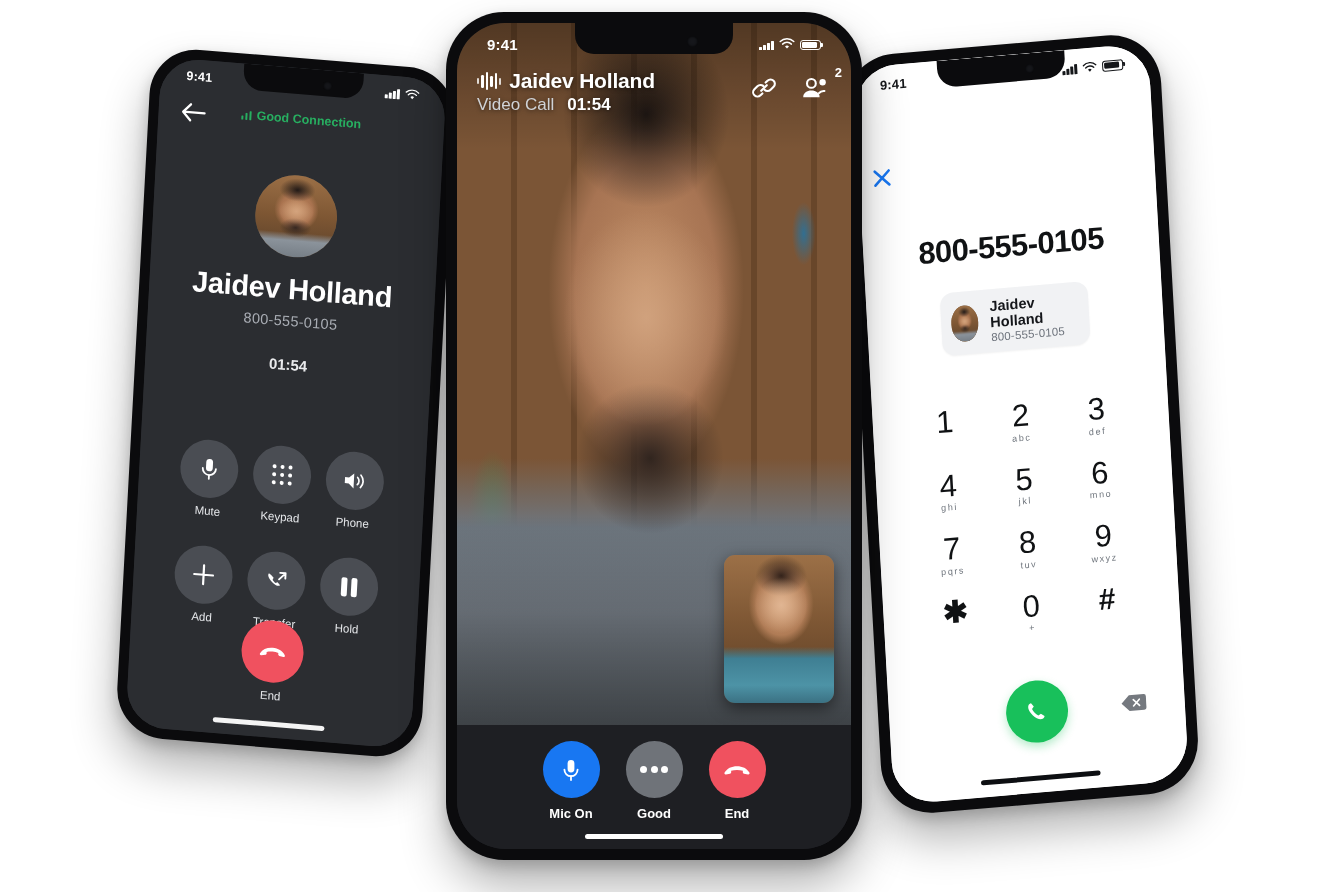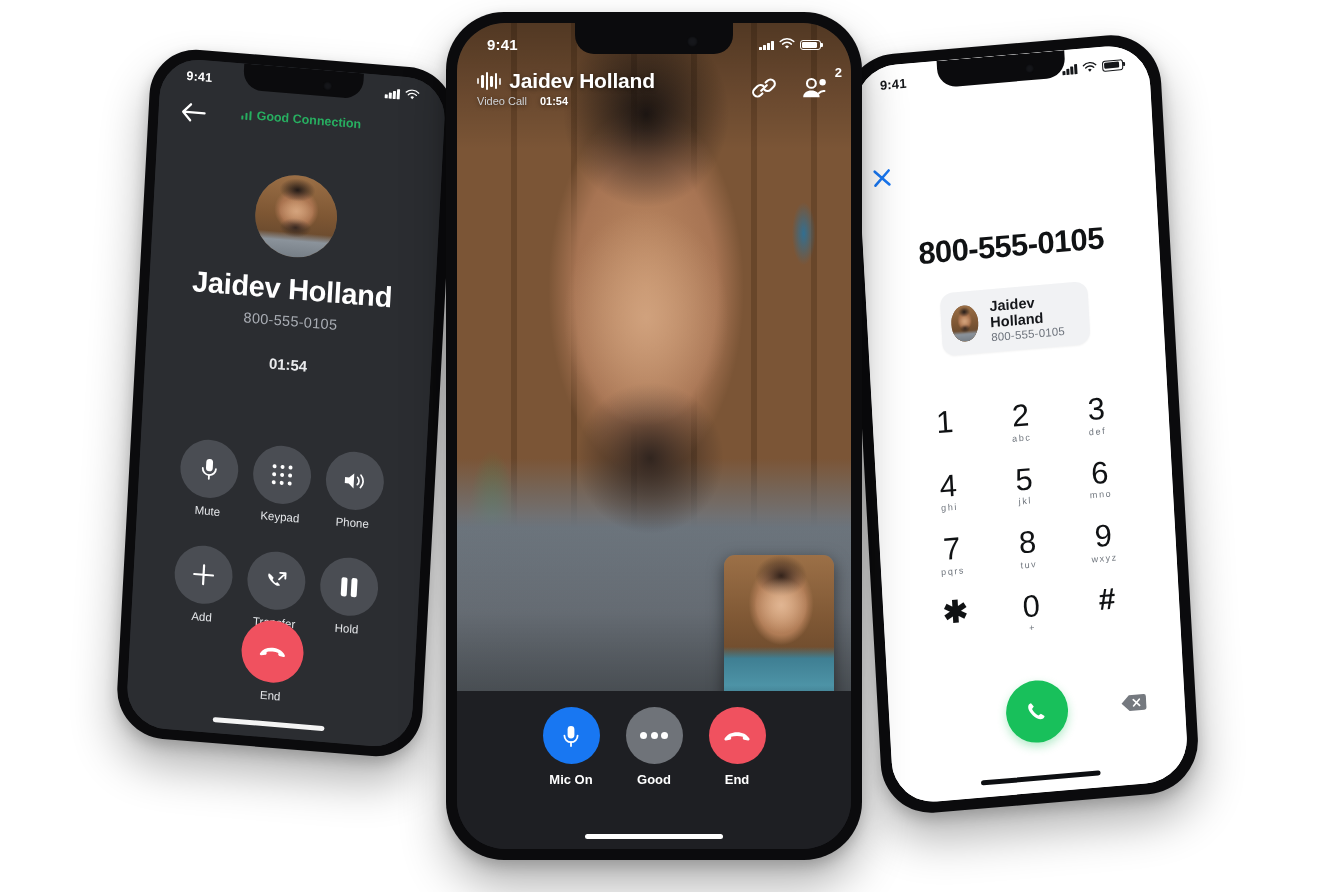--- a/index.html
+++ b/index.html
@@ -208,36 +208,36 @@
   .ch-title-row{ display:flex; align-items:center; gap:8px;}
   .wave{ display:flex; align-items:center; gap:2px; height:18px;}
   .wave i{ display:block; width:2.4px; border-radius:1.2px; background:#fff; }
   .wave i:nth-child(1){height:6px; opacity:.8}
   .wave i:nth-child(2){height:13px}
   .wave i:nth-child(3){height:18px}
   .wave i:nth-child(4){height:11px}
   .wave i:nth-child(5){height:16px}
   .wave i:nth-child(6){height:7px; opacity:.8}
   .ch-name{ font-size:21px; font-weight:700; letter-spacing:-.2px; text-shadow:0 1px 4px rgba(0,0,0,.5);}
-  .ch-sub{ display:flex; align-items:center; gap:13px; font-size:11px; color:#cfd2d6; text-shadow:0 1px 4px rgba(0,0,0,.5);}
+  .ch-sub{ display:flex; align-items:center; gap:13px; font-size:17px; color:#cfd2d6; text-shadow:0 1px 4px rgba(0,0,0,.5);}
   .ch-sub .dur{ color:#ffffff; font-weight:600; }
   .ch-actions{ display:flex; align-items:center; gap:20px; padding-top:4px;}
   .ch-icon{ position:relative; cursor:pointer; color:#fff; display:block; }
   .badge2{
     position:absolute; top:-9px; right:-11px; font-size:13px; font-weight:600; color:#fff;
   }
 
   .pip{
     position:absolute; right:17px; bottom:146px; width:110px; height:148px;
     border-radius:11px; overflow:hidden; z-index:28;
     box-shadow:0 5px 16px rgba(0,0,0,.5);
   }
 
   .center-controls{
-    position:absolute; left:0; right:0; bottom:0; height:158px; background:#1e1f23;
+    position:absolute; left:0; right:0; bottom:0; height:124px; background:#1e1f23;
     display:flex; align-items:flex-start; justify-content:center; gap:26px; padding-top:16px; z-index:30;
   }
   .cc{ display:flex; flex-direction:column; align-items:center; gap:8px; cursor:pointer;}
   .cc .knob{ width:57px;height:57px;border-radius:50%;display:flex;align-items:center;justify-content:center;}
   .cc .lbl{ font-size:13px; color:#fff; font-weight:600;}
 
   
   #phone-right{
     width: 318px; height: 760px; left: 862px; top: 44px;
     transform: rotate(-3.2deg) skewY(-1.7deg);

